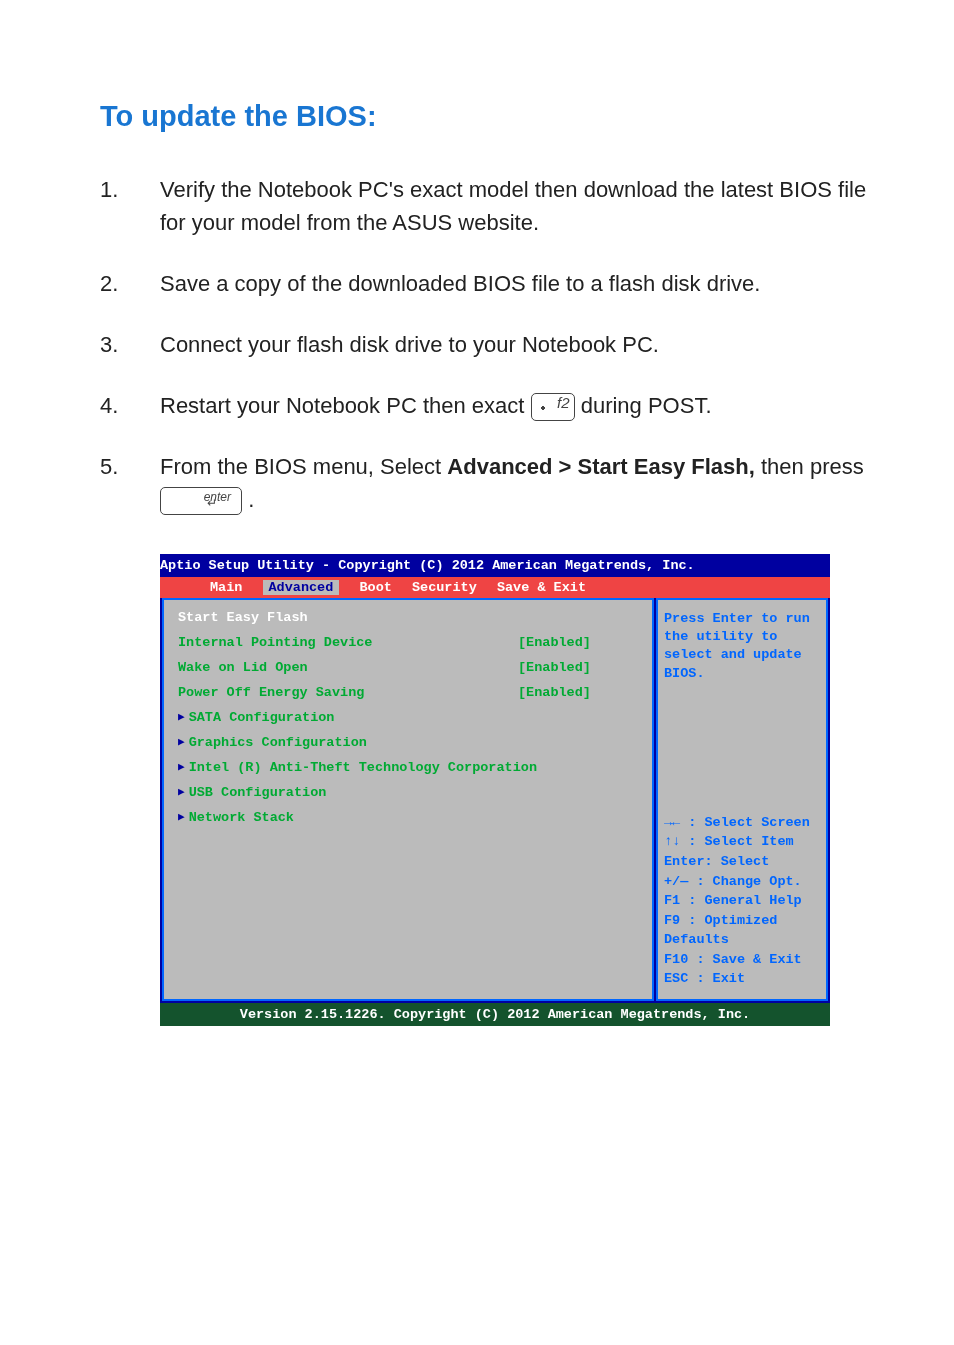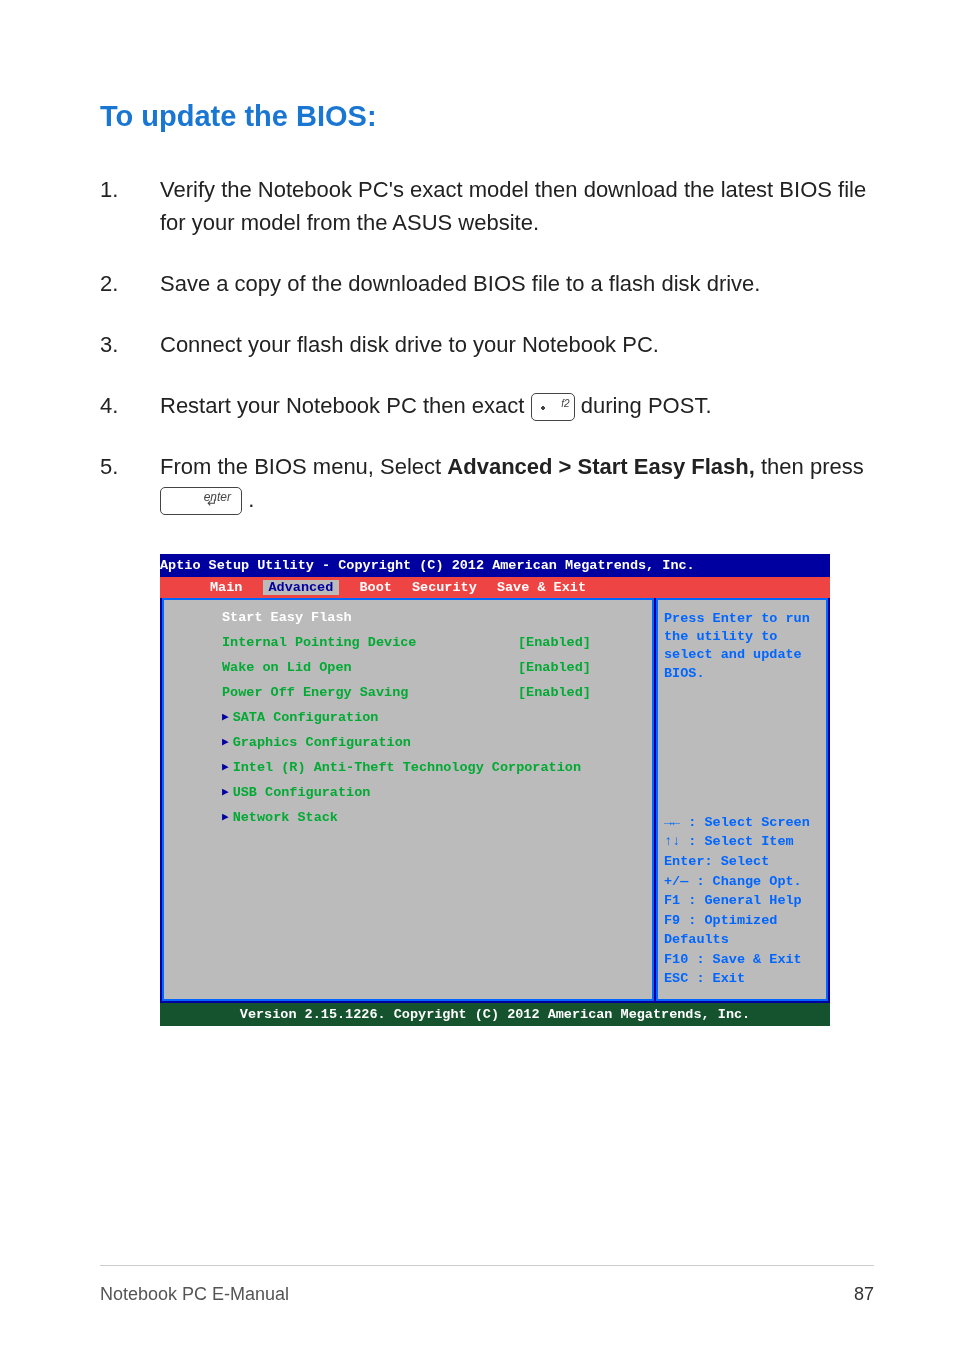--- a/index.html
+++ b/index.html
@@ -9,35 +9,35 @@
   ol.steps { list-style: none; counter-reset: step; }
   ol.steps > li { display: flex; font-size: 22px; line-height: 1.5; margin-bottom: 28px; }
   ol.steps > li > .num { width: 60px; flex: 0 0 60px; }
   ol.steps > li > .body { flex: 1; }
   .key { display: inline-flex; align-items: center; justify-content: center; border: 1.3px solid #444; border-radius: 5px; height: 28px; vertical-align: middle; padding: 0 8px; font-size: 12px; font-style: italic; color: #444; position: relative; }
   .key.f2 { width: 44px; justify-content: flex-end; padding-right: 4px; font-style: normal; }
   .key.f2::before { content: ""; position: absolute; left: 6px; top: 9px; width: 10px; height: 10px; background:
     radial-gradient(circle at center, #444 0 2px, transparent 2px),
     radial-gradient(circle at center, transparent 3px, #444 3px 3.5px, transparent 3.5px);
   }
-  .key .f2label { font-style: italic; font-size: 10px; position: relative; top: -4px; }
+  .key .f2label { font-style: italic; font-size: 15px; position: relative; top: -4px; }
   .key.enter { width: 82px; justify-content: flex-end; padding-right: 10px; }
   .key.enter .enterlabel { font-style: italic; font-size: 12px; position: relative; top: -4px; }
   .key.enter::after { content: "↵"; font-style: normal; position: absolute; left: 46px; bottom: 2px; font-size: 12px; }
 
   .bios { width: 670px; margin: 10px 0 0 60px; border: 0; font-family: "Courier New", monospace; font-size: 13.5px; color: #fff; font-weight: bold;}
   .bios .hdr { background: #0000a0; color: #fff; text-align: left; padding: 4px 0; }
   .bios .tabs { background: #ef4444; padding: 3px 10px 3px 50px; }
   .bios .tabs span { margin-right: 12px; color: #fff; }
   .bios .tabs span.sel { background: #bbb; color: #0000a0; padding: 0 6px; }
   .bios .midrow { display: flex; background: #0000a0; padding: 0 2px 2px 2px; }
   .bios .panel { background: #bbb; border: 2px solid #06f; }
   .bios .left { flex: 1; padding: 10px 14px; color: #0a3; min-height: 370px; }
   .bios .left .hl { color: #fff; }
-  .bios .left .row { display: flex; margin-bottom: 10px; margin-left: 44px; }
+  .bios .left .row { display: flex; margin-bottom: 10px; }
   .bios .left .row .lab { flex: 1; }
   .bios .left .row .val { width: 120px; color: #0a3; }
   .bios .left .tri::before { content: "▶"; color: #0000a0; margin-right: 4px; font-size: 11px; }
   .bios .right { width: 172px; margin-left: 2px; padding: 10px 6px; color: #0a3; display: flex; flex-direction: column; }
   .bios .right .help { flex: 0 0 auto; color: #0066ff; margin-bottom: 130px; line-height: 1.35; }
   .bios .right .keys { color: #0066ff; line-height: 1.45; }
   .bios .ftr { background: #14532d; color: #fff; text-align: center; padding: 4px 0; }
 
   .footer { margin-top: auto; display: flex; justify-content: space-between; border-top: 1px solid #ccc; padding-top: 18px; font-size: 18px; color: #555; }
   .footer .pg { color: #333; }
@@ -139,17 +139,13 @@
           <div>F1  : General Help</div>
           <div>F9  : Optimized Defaults</div>
           <div>F10 : Save &amp; Exit</div>
           <div>ESC : Exit</div>
         </div>
       </div>
     </div>
     <div class="ftr">Version 2.15.1226. Copyright (C) 2012 American Megatrends, Inc.</div>
   </div>
 
-  <div class="footer">
-    <div>Notebook PC E-Manual</div>
-    <div class="pg">87</div>
-  </div>
 </div>
 
 </body></html>

